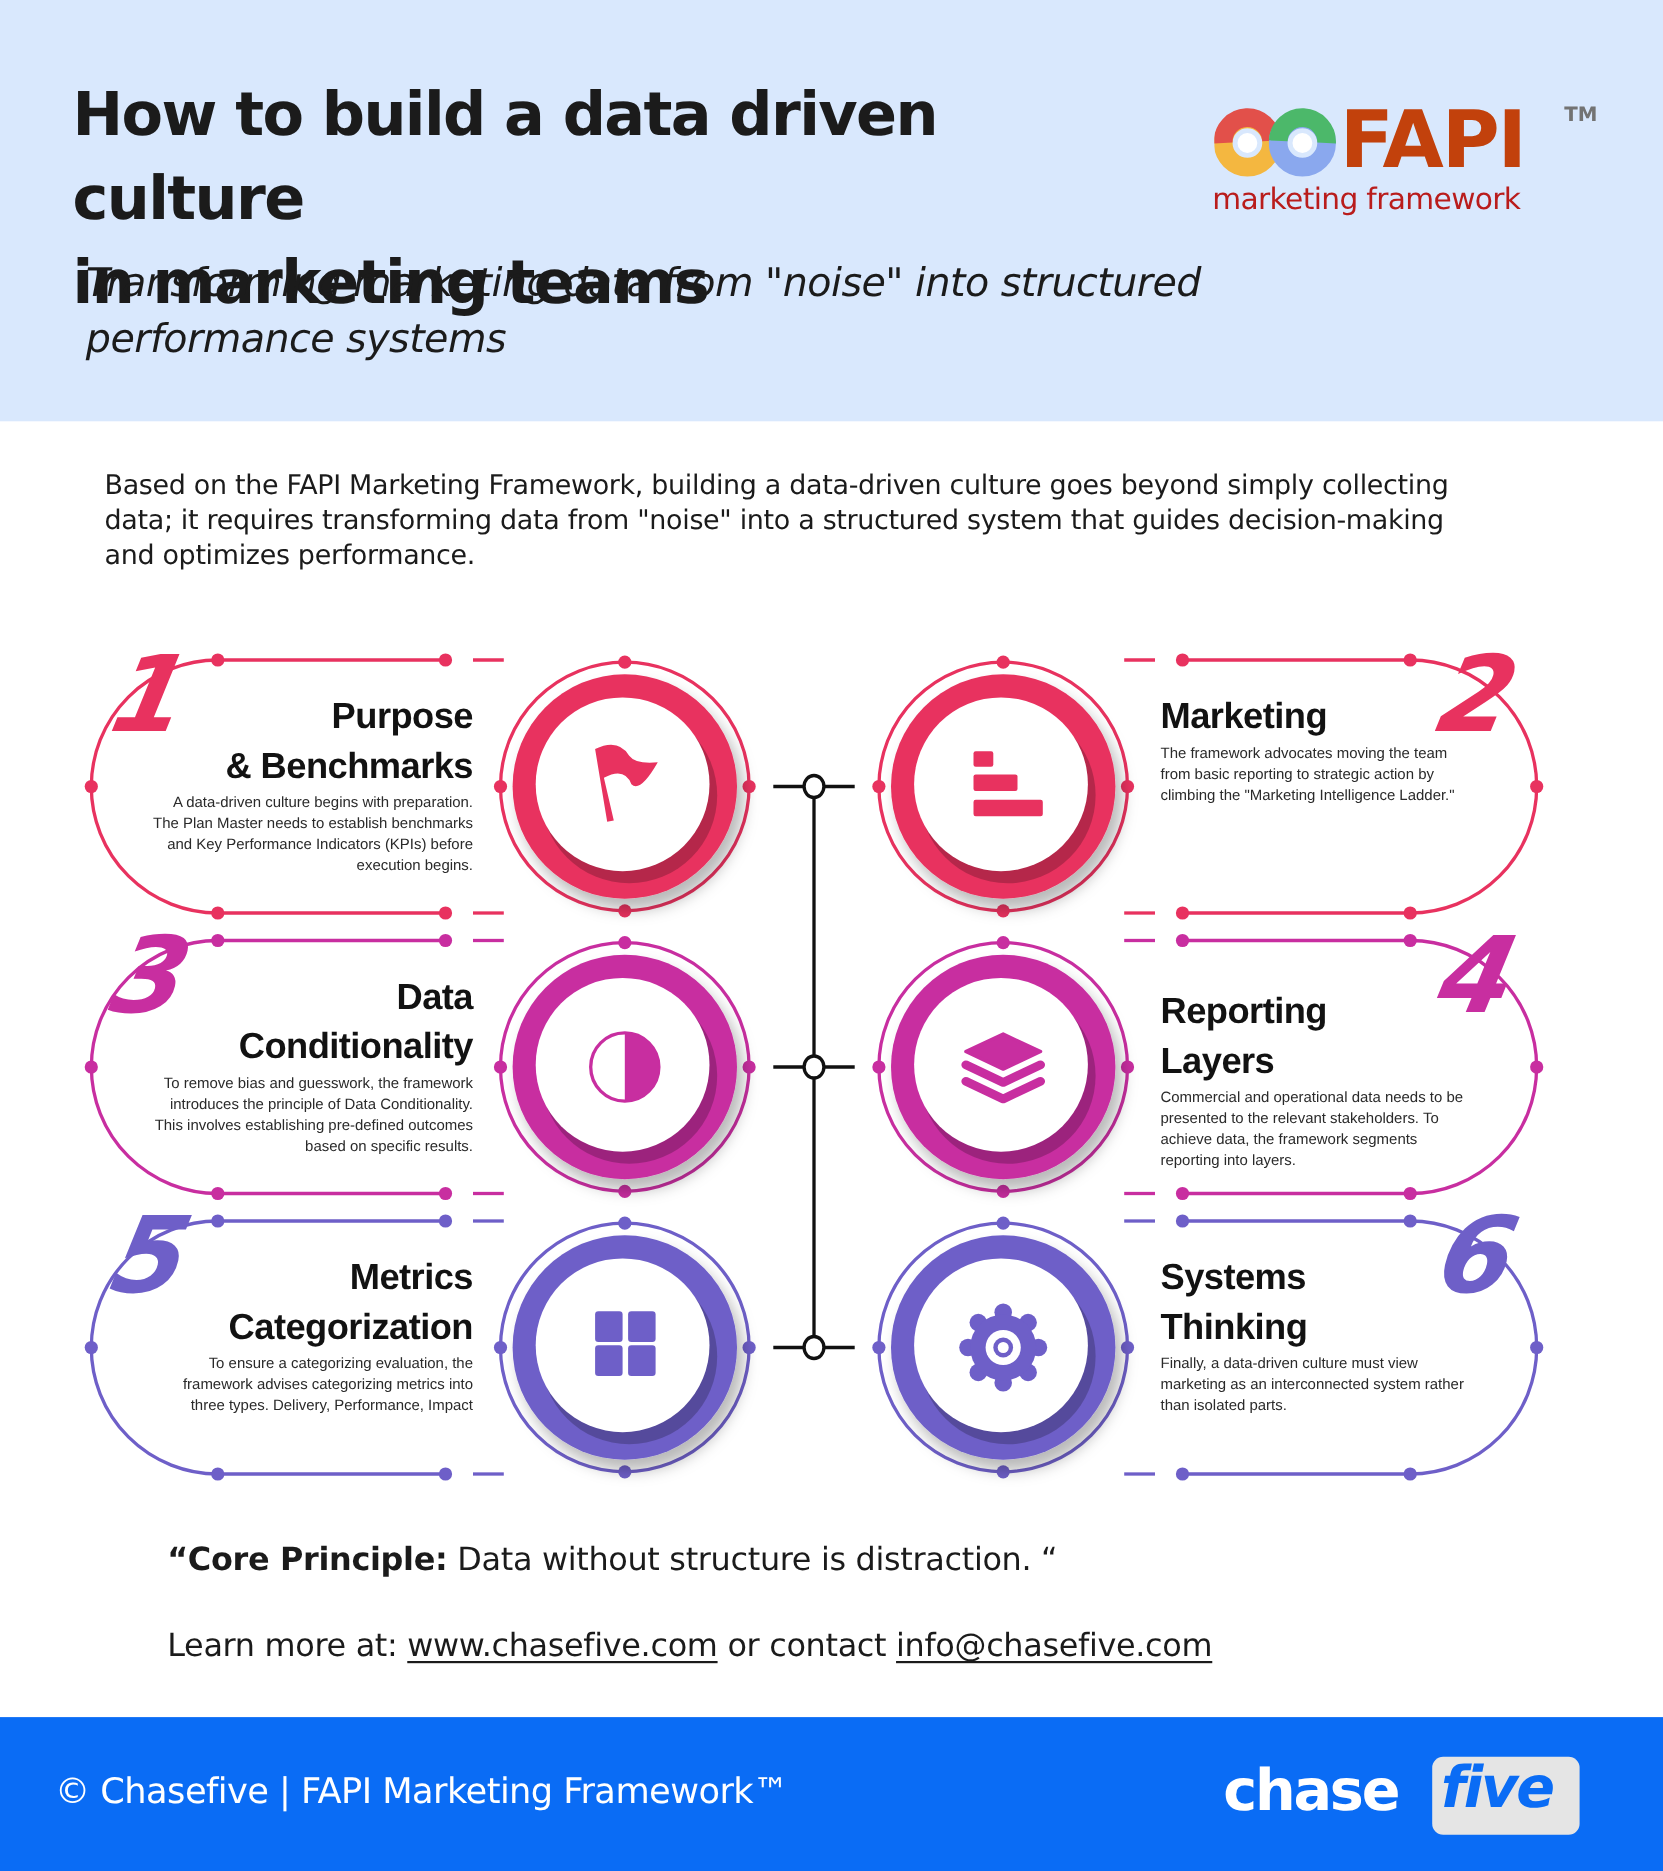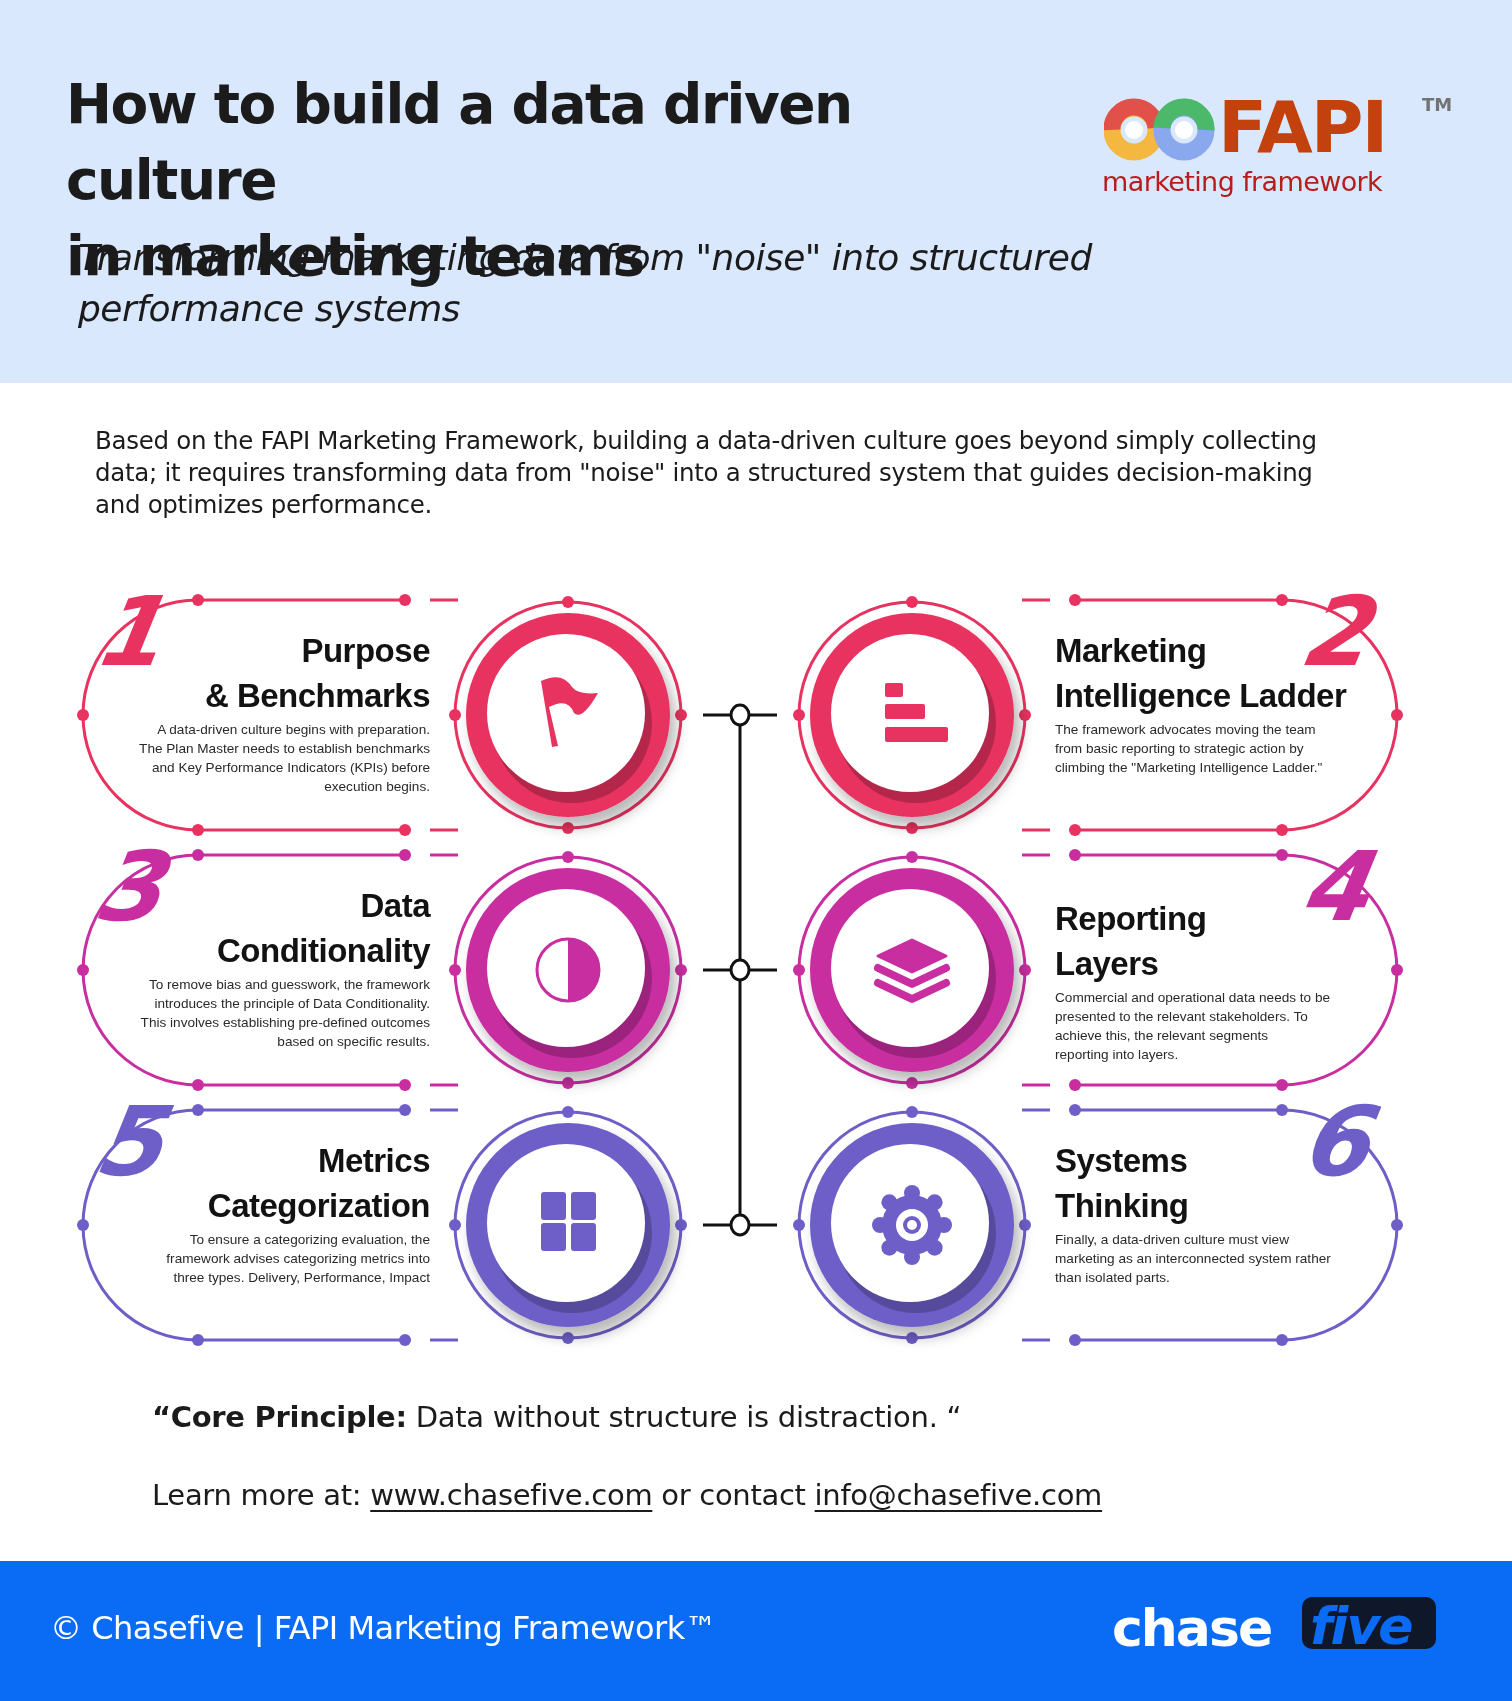--- a/index.html
+++ b/index.html
@@ -29,21 +29,21 @@
 
   .core { position: absolute; left: 152px; top: 1400px; font-family: "DejaVu Sans", sans-serif; font-size: 29px; color: #1b1b1b; letter-spacing: -0.3px; }
   .core b { font-weight: bold; }
   .learn { position: absolute; left: 152px; top: 1478px; font-family: "DejaVu Sans", sans-serif; font-size: 29px; color: #1b1b1b; letter-spacing: -0.3px; white-space: nowrap; }
   .learn a { color: #1b1b1b; text-decoration: underline; text-underline-offset: 5px; }
 
   .footer { position: absolute; left: 0; top: 1561px; width: 1512px; height: 140px; background: #0a6cf5; }
   .footer-copy { position: absolute; left: 50px; top: 48px; font-family: "DejaVu Sans", sans-serif; font-size: 32px; color: #ffffff; letter-spacing: -0.5px; white-space: nowrap; }
   .footer-logo { position: absolute; left: 1112px; top: 34px; height: 66px; width: 340px; }
   .fl-chase { position: absolute; left: 0; top: 2px; font-family: "DejaVu Sans", sans-serif; font-weight: bold; font-size: 52px; color: #ffffff; letter-spacing: -2px; line-height: 62px; }
-  .fl-five-box { position: absolute; left: 190px; top: 2px; width: 134px; height: 52px; background: #0f172a; border-radius: 10px; }
+  .fl-five-box { position: absolute; left: 190px; top: 2px; width: 134px; height: 71px; background: #e5e5e5; border-radius: 10px; }
   .fl-five { position: absolute; left: 8px; top: -2px; font-family: "DejaVu Sans", sans-serif; font-weight: bold; font-style: italic; font-size: 52px; color: #0a6cf5; letter-spacing: -2px; line-height: 62px; }
 </style>
 </head>
 <body>
 
 <div class="header">
   <div class="title">
     <div>How to build a data driven culture</div>
     <div>in marketing teams</div>
   </div>
@@ -301,21 +301,20 @@
         <div class="step-desc">
           <div>A data-driven culture begins with preparation.</div>
           <div>The Plan Master needs to establish benchmarks</div>
           <div>and Key Performance Indicators (KPIs) before</div>
           <div>execution begins.</div>
         </div>
       </div>
       <div class="step-text right" style="top: 68px; left: 1055px; width: 320px;">
         <div class="step-title">
           <div>Marketing</div>
-          <div>Intelligence Ladder</div>
         </div>
         <div class="step-desc">
           <div>The framework advocates moving the team</div>
           <div>from basic reporting to strategic action by</div>
           <div>climbing the "Marketing Intelligence Ladder."</div>
         </div>
       </div>
       <div class="step-text left" style="top: 323px; left: 75px; width: 355px;">
         <div class="step-title">
           <div>Data</div>
@@ -329,21 +328,21 @@
         </div>
       </div>
       <div class="step-text right" style="top: 336px; left: 1055px; width: 320px;">
         <div class="step-title">
           <div>Reporting</div>
           <div>Layers</div>
         </div>
         <div class="step-desc">
           <div>Commercial and operational data needs to be</div>
           <div>presented to the relevant stakeholders. To</div>
-          <div>achieve this, the relevant segments</div>
+          <div>achieve data, the framework segments</div>
           <div>reporting into layers.</div>
         </div>
       </div>
       <div class="step-text left" style="top: 578px; left: 75px; width: 355px;">
         <div class="step-title">
           <div>Metrics</div>
           <div>Categorization</div>
         </div>
         <div class="step-desc">
           <div>To ensure a categorizing evaluation, the</div>

